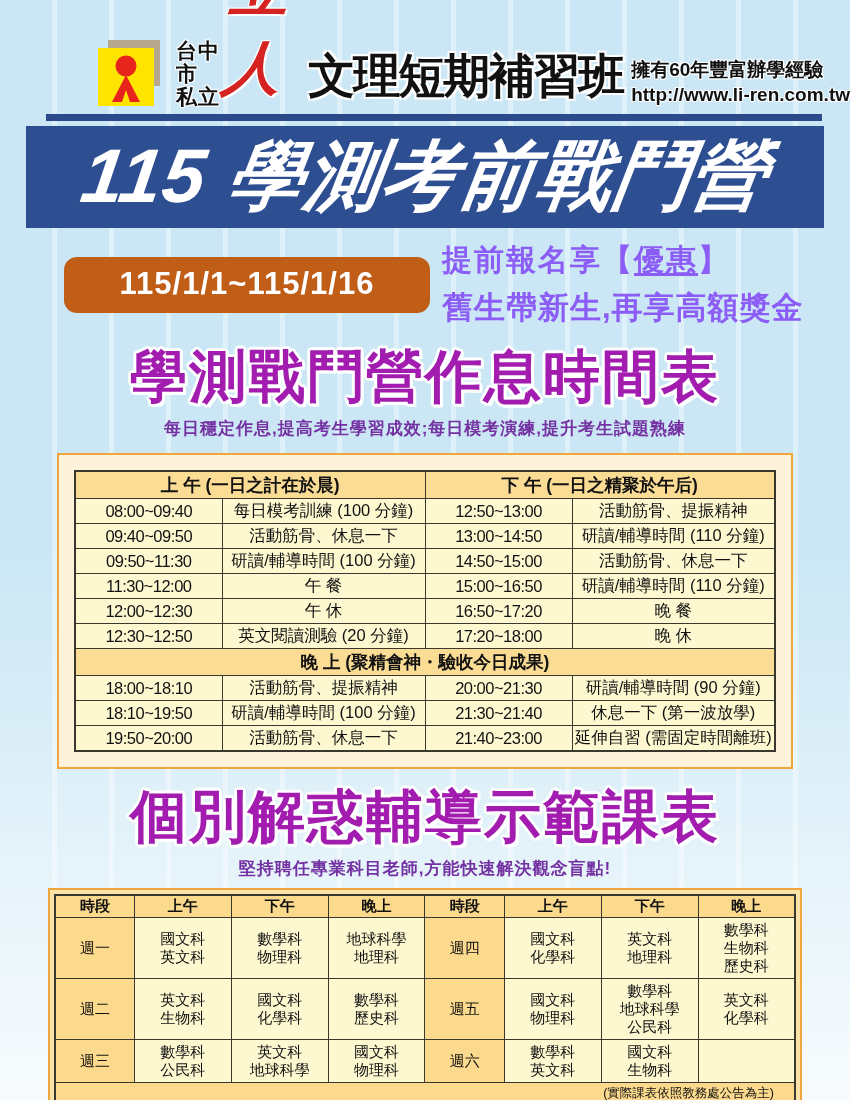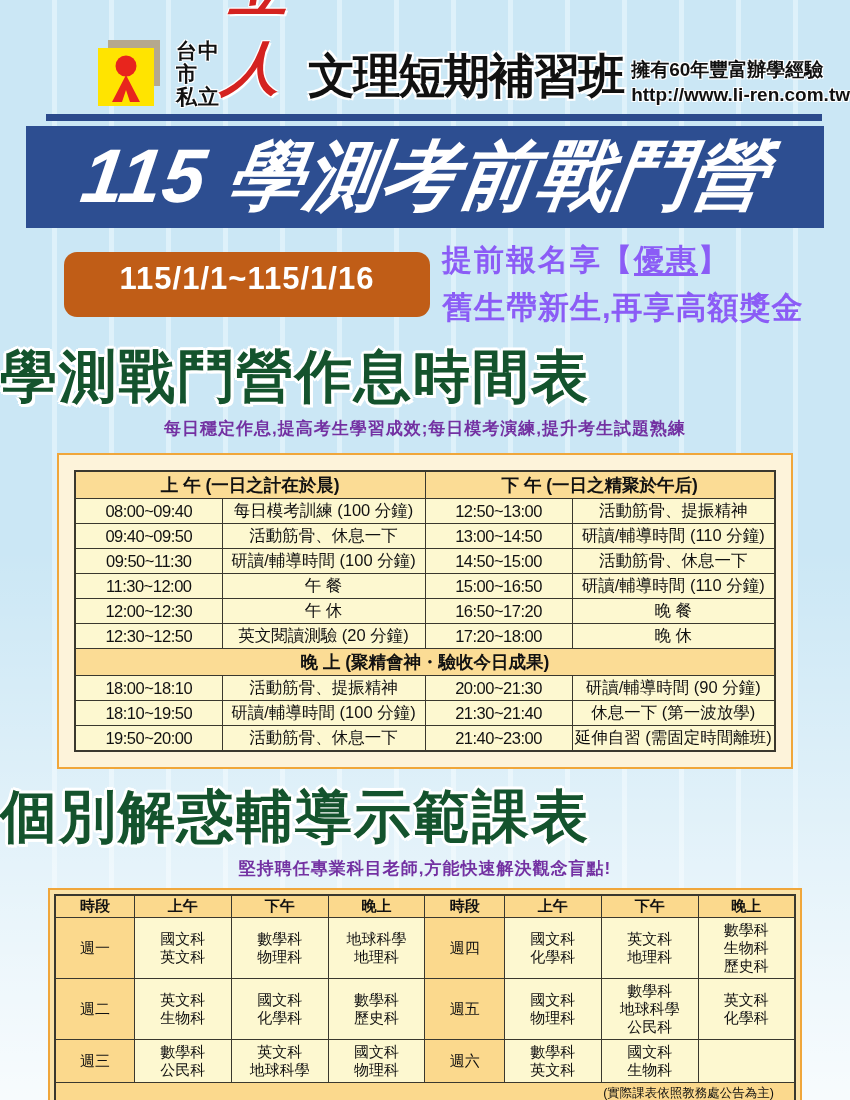--- a/index.html
+++ b/index.html
@@ -29,30 +29,30 @@
 
   
   .banner { margin:5px 26px 0; background:#2d4e91; height:102px;
     display:flex; align-items:center; justify-content:center; }
   .banner-text { color:#fff; font-size:76px; font-weight:900; font-style:italic;
     transform:skewX(-8deg); letter-spacing:1px; white-space:nowrap; }
 
   
   .promo { display:flex; align-items:center; margin:12px 34px 0 64px; }
   .date-box { background:#c05d17; border-radius:13px; color:#fff; text-align:center;
-    padding:9px 16px 20px; min-width:366px; }
+    padding:9px 16px 11px; min-width:366px; }
   .date-line1 { font-size:31px; font-weight:700; letter-spacing:1px; }
   .date-line2 { font-size:35px; font-weight:900; letter-spacing:3px; margin-top:2px; }
   .promo-right { flex:1; text-align:left; color:#8b5cf6;margin-left:12px; }
   .promo-l1 { font-size:30px; font-weight:900; letter-spacing:2px; }
   .promo-l1 .hl { text-decoration:underline; text-underline-offset:3px; }
   .promo-l2 { font-size:31px; font-weight:900; letter-spacing:1px; margin-top:6px; }
 
   
-  .sec-title { text-align:left; color:#14532d; font-size:57px; font-weight:900; letter-spacing:2px;
+  .sec-title { text-align:center; color:#a21caf; font-size:57px; font-weight:900; letter-spacing:2px;
     margin-top:10px; white-space:nowrap;
     text-shadow:-3px 0 0 #fff,3px 0 0 #fff,0 -3px 0 #fff,0 3px 0 #fff,
                 -2px -2px 0 #fff,2px -2px 0 #fff,-2px 2px 0 #fff,3px 3px 0 #fff; }
   .sec-sub { text-align:center; color:#7331a2; font-weight:800; font-size:17px; margin-top:1px; letter-spacing:1px; }
 
   
   .tbl-frame { margin:13px auto 0; width:736px; background:#fdf3da; border:2px solid #f0a63a; padding:15px; }
   table { width:100%; border-collapse:collapse; }
   .sched { border:2px solid #3a382e; font-size:16.5px; }
   .sched td { border:1.6px solid #3a382e; text-align:center; background:#fdf8d0; padding:1px 2px; height:22px; }

